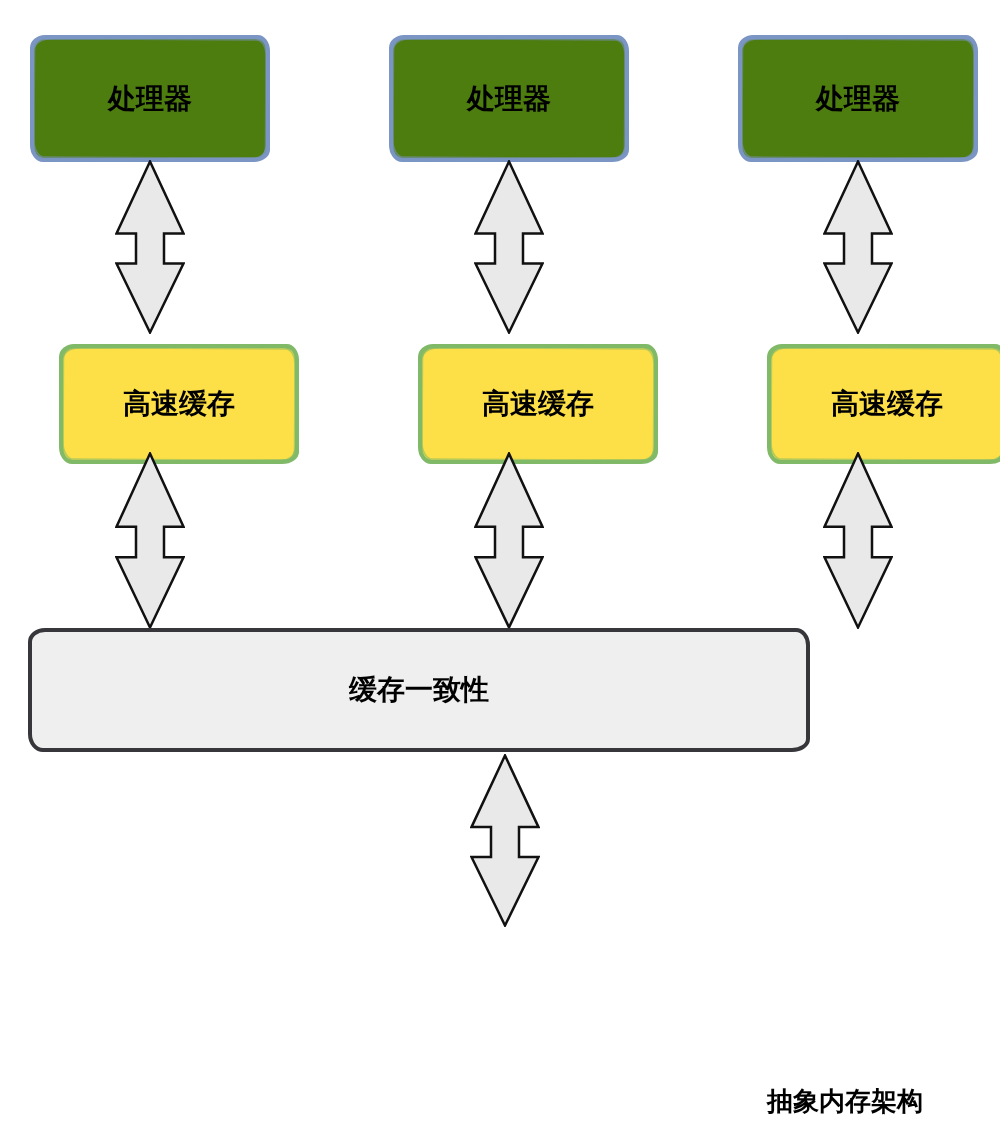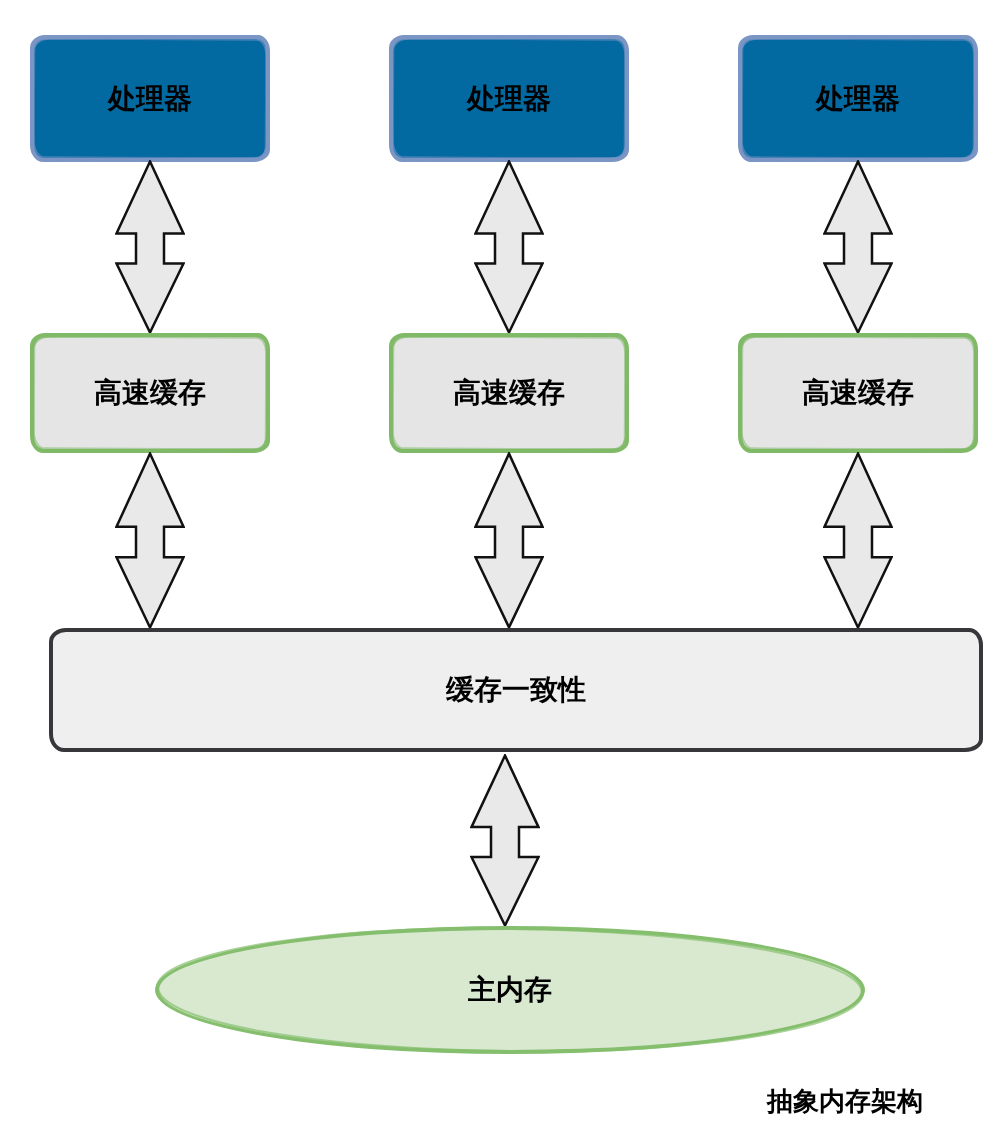--- a/index.html
+++ b/index.html
@@ -29,32 +29,32 @@
   }
   .sketch::after{
     content:"";position:absolute;inset:-1px;
     border:2px solid var(--bc);
     border-radius:18px 11px 15px 12px / 12px 16px 11px 18px;
     transform:rotate(0.35deg);
     opacity:.55;pointer-events:none;
   }
   .proc{
     --bc:#7b96c4;
-    background:#0369a1;border:4px solid var(--bc);
+    background:#4d7c0f;border:4px solid var(--bc);
     width:240px;height:127px;top:35px;
   }
   .cache{
     --bc:#80ba68;
-    background:#e5e5e5;border:4px solid var(--bc);
-    width:240px;height:120px;top:333px;
+    background:#fde047;border:4px solid var(--bc);
+    width:240px;height:120px;top:344px;margin-left:29px;
   }
   .bus{
     --bc:#36363b;
     background:#efefef;border:4.5px solid var(--bc);
-    left:49px;top:628px;width:934px;height:124px;
+    left:28px;top:628px;width:782px;height:124px;
     border-radius:17px 14px 18px 15px / 14px 17px 13px 18px;
   }
   .bus::before{border-radius:14px 20px 12px 18px / 18px 12px 20px 13px;}
   .bus::after{border-radius:19px 12px 16px 13px / 13px 17px 12px 19px;}
   .memory{
     --bc:#85bf6e;
     background:#d9e9d0;border:4px solid var(--bc);
     left:155px;top:926px;width:710px;height:128px;
     border-radius:50%;
   }
@@ -122,19 +122,16 @@
   </svg>
 
   <div class="node bus">
     <span>缓存一致性</span>
   </div>
 
   <svg class="arrow" style="left:470px;top:754px" width="70" height="173" viewBox="0 0 70 168" preserveAspectRatio="none">
     <use href="#dblarrow" stroke="#111111" fill="#e9e9e9"></use>
   </svg>
 
-  <div class="node memory">
-    <span>主内存</span>
-  </div>
 
   <div class="caption">抽象内存架构</div>
 
 </div>
 
 </body></html>

